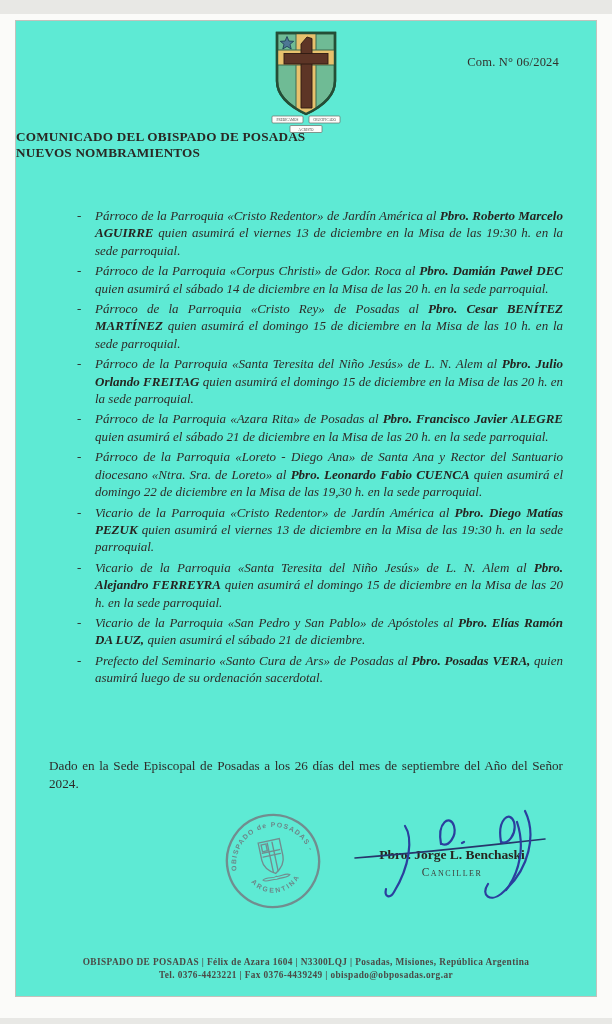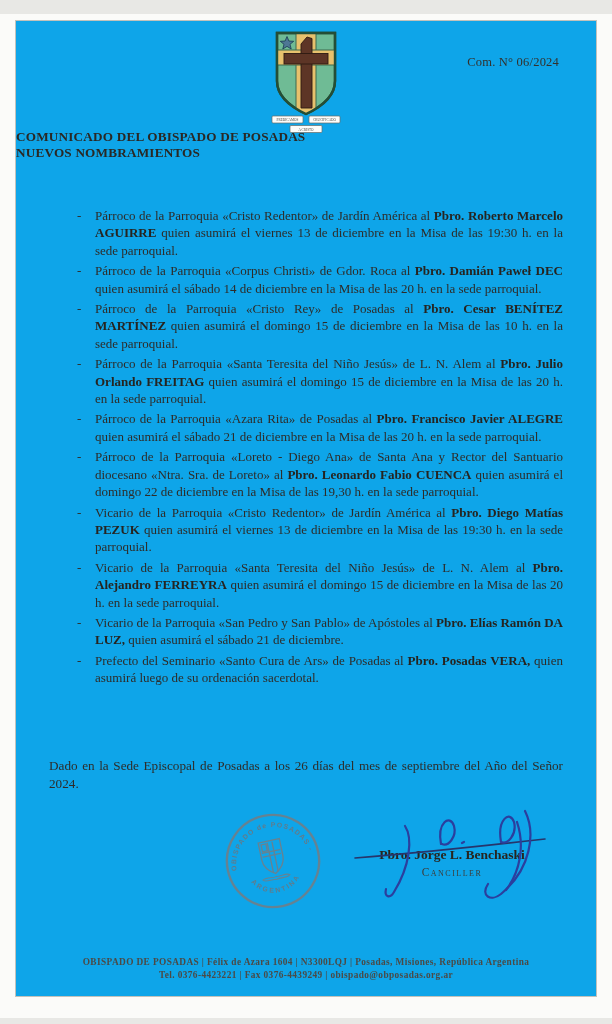--- a/index.html
+++ b/index.html
@@ -10,41 +10,41 @@
     font-family:"Liberation Serif","DejaVu Serif",serif;
     color:#2e2c29;
     overflow:hidden;
   }
   .band { position:absolute; left:0; width:612px; background:#e8e8e5; }
   .band-top { top:0; height:14px; }
   .band-bottom { top:1018px; height:6px; }
 
   .page {
     position:absolute; left:15px; top:20px; width:582px; height:977px;
-    background:#0ea5e9; border:1px solid #c2c2bc;
+    background:#5eead4; border:1px solid #c2c2bc;
   }
 
   .com-number {
     position:absolute; top:34px; right:37px;
     font-size:12.5px; color:#33312d; letter-spacing:.2px;
   }
 
   .crest { position:absolute; top:8px; left:50%; transform:translateX(-50%); width:74px; height:106px; }
   .crest svg { display:block; width:74px; height:106px; }
 
   .title { position:absolute; top:108px; left:0; right:0; text-align:left;
     font-weight:bold; font-size:13.2px; line-height:15.5px; letter-spacing:.2px; color:#2a2824; }
 
   .intro { position:absolute; top:147px; left:33px; right:33px;
     font-size:13.2px; line-height:17.4px; text-align:justify; }
 
   .appointments { position:absolute; top:186px; left:33px; right:33px; list-style:none; }
   .appointments li {
     position:relative; padding-left:46px; margin-bottom:3px;
-    font-size:13px; line-height:17.4px; text-align:justify;
+    font-size:13px; line-height:17.4px; text-align:justify;font-style:italic;
   }
   .appointments li::before { content:"-"; position:absolute; left:28px; top:0; }
   .appointments b { font-weight:bold; color:#262420; }
 
   .closing { position:absolute; top:736px; left:33px; right:33px;
     font-size:13.2px; line-height:17.6px; text-align:justify; }
 
   .sig-area { position:absolute; top:785px; left:33px; right:33px; height:145px; }
 
   .seal { position:absolute; left:173px; top:4px; width:102px; height:102px; opacity:.85; }

